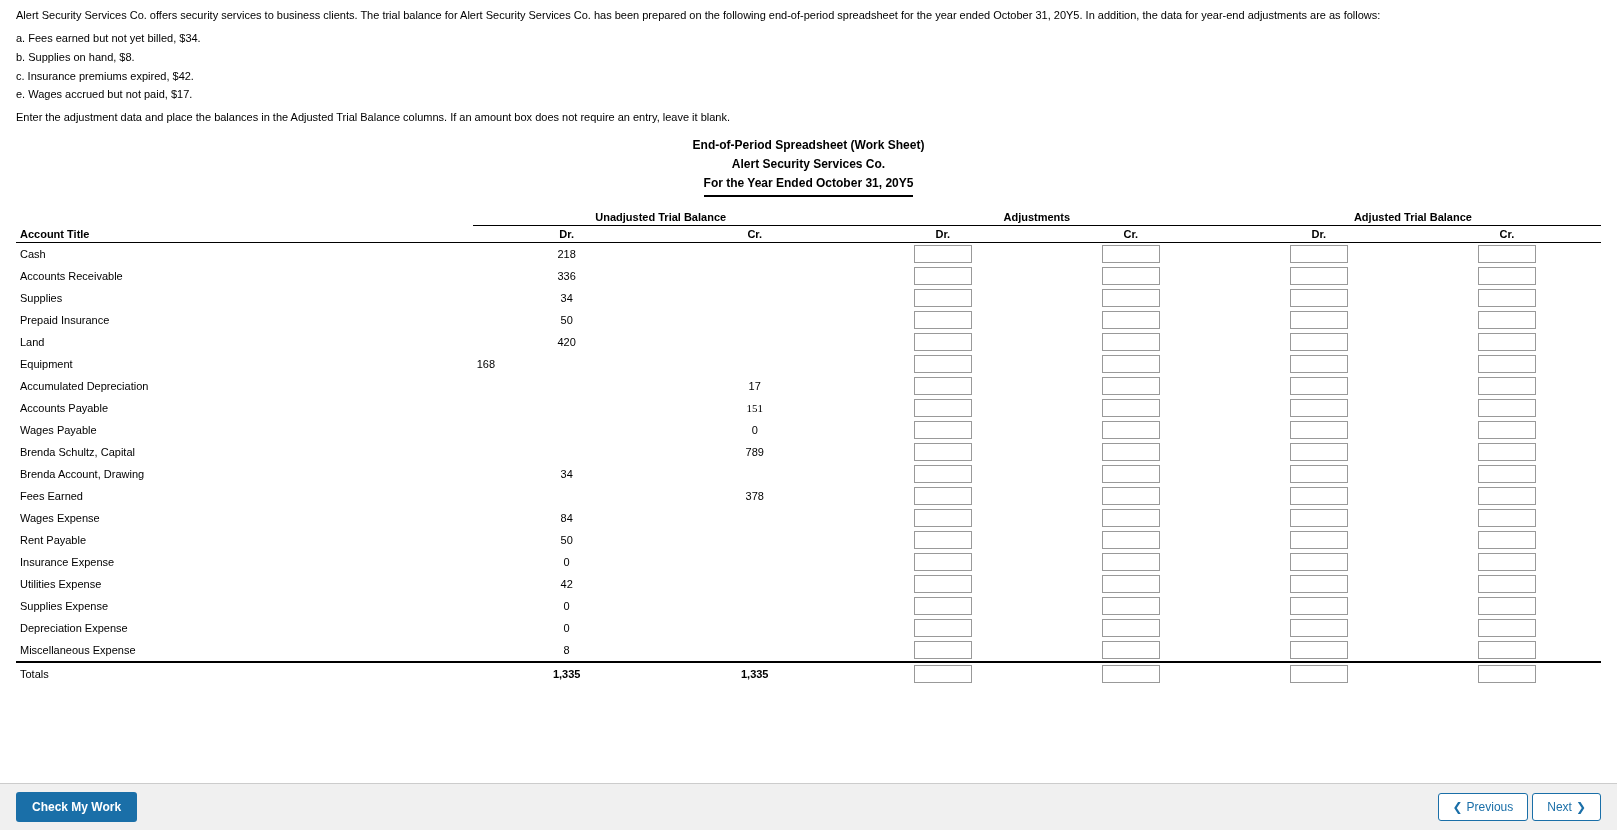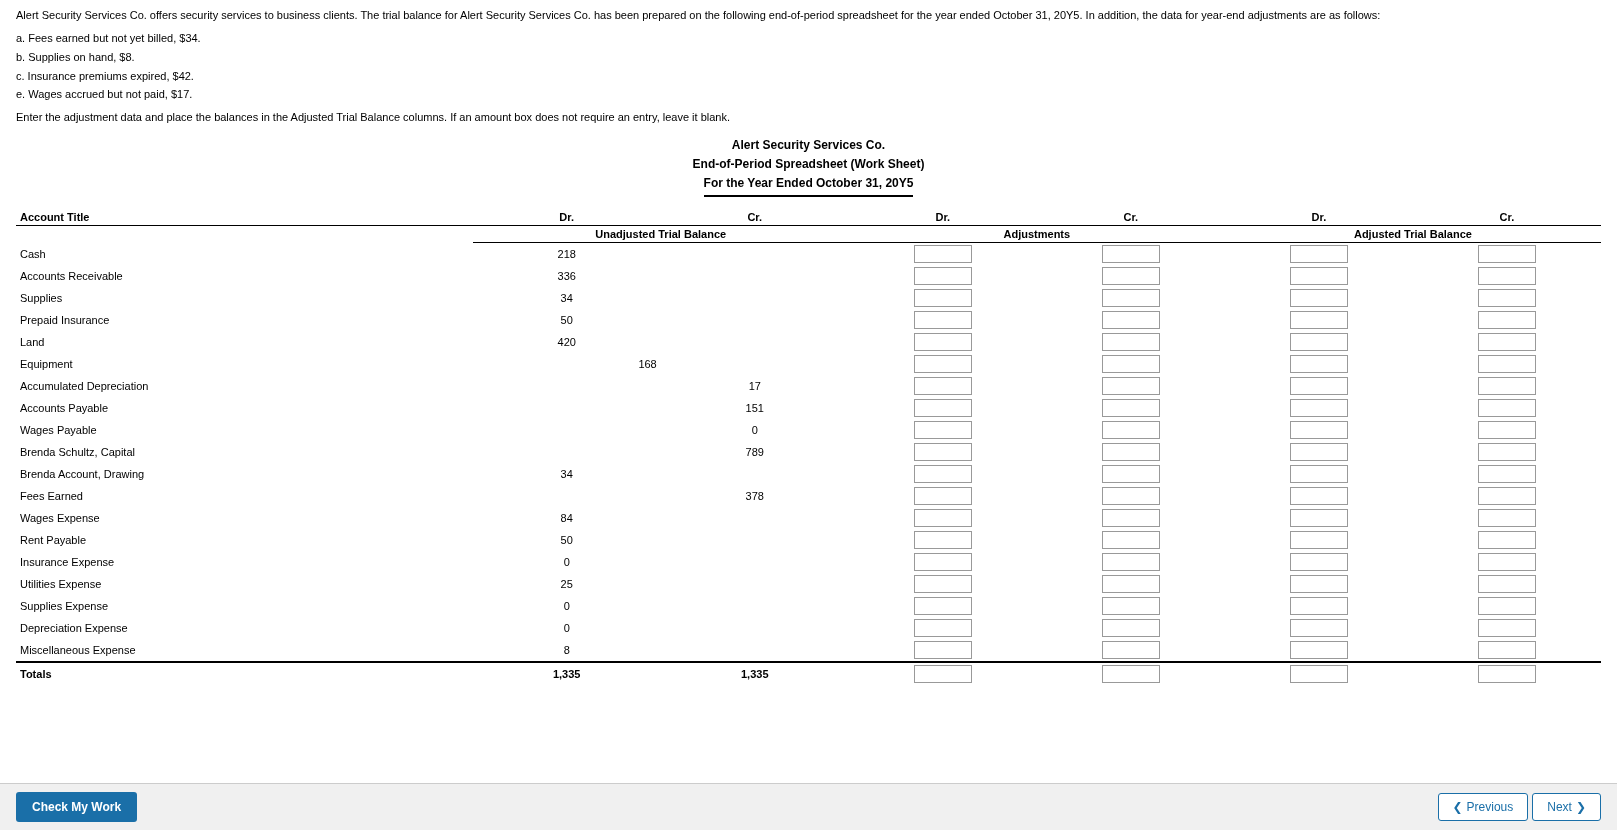--- a/index.html
+++ b/index.html
@@ -76,51 +76,51 @@
   <p class="intro-text">Alert Security Services Co. offers security services to business clients. The trial balance for Alert Security Services Co. has been prepared on the following end-of-period spreadsheet for the year ended October 31, 20Y5. In addition, the data for year-end adjustments are as follows:</p>
   <div class="adjustment-list">
     <div>a. Fees earned but not yet billed, $34.</div>
     <div>b. Supplies on hand, $8.</div>
     <div>c. Insurance premiums expired, $42.</div>
     <div>e. Wages accrued but not paid, $17.</div>
   </div>
   <p class="instruction-text">Enter the adjustment data and place the balances in the Adjusted Trial Balance columns.  If an amount box does not require an entry, leave it blank.</p>
 
   <div class="company-header">
+    <div>End-of-Period Spreadsheet (Work Sheet)</div>
     <div>Alert Security Services Co.</div>
-    <div>End-of-Period Spreadsheet (Work Sheet)</div>
     <div class="underline">For the Year Ended October 31, 20Y5</div>
   </div>
 
   <table class="spreadsheet-table">
     <colgroup>
       <col style="width:170px">
       <col style="width:70px">
       <col style="width:70px">
       <col style="width:70px">
       <col style="width:70px">
       <col style="width:70px">
       <col style="width:70px">
     </colgroup>
     <thead>
+      <tr>
+        <th></th>
+        <th colspan="2" class="group-header">Unadjusted Trial Balance</th>
+        <th colspan="2" class="group-header">Adjustments</th>
+        <th colspan="2" class="group-header">Adjusted Trial Balance</th>
+      </tr>
       <tr>
         <th class="col-header" style="text-align:left">Account Title</th>
         <th class="col-header">Dr.</th>
         <th class="col-header">Cr.</th>
         <th class="col-header">Dr.</th>
         <th class="col-header">Cr.</th>
         <th class="col-header">Dr.</th>
         <th class="col-header">Cr.</th>
       </tr>
-      <tr>
-        <th></th>
-        <th colspan="2" class="group-header">Unadjusted Trial Balance</th>
-        <th colspan="2" class="group-header">Adjustments</th>
-        <th colspan="2" class="group-header">Adjusted Trial Balance</th>
-      </tr>
     </thead>
     <tbody id="table-body">
     <tr class="data-row">
           <td>Cash</td>
           <td style="text-align: center;">218</td>
           <td style="text-align: center;"></td>
           <td style="text-align: center;"><input type="text" style=""></td>
           <td style="text-align: center;"><input type="text" style=""></td>
           <td style="text-align: center;"><input type="text" style=""></td>
           <td style="text-align: center;"><input type="text" style=""></td>
@@ -156,40 +156,40 @@
           <td>Land</td>
           <td style="text-align: center;">420</td>
           <td style="text-align: center;"></td>
           <td style="text-align: center;"><input type="text" style=""></td>
           <td style="text-align: center;"><input type="text" style=""></td>
           <td style="text-align: center;"><input type="text" style=""></td>
           <td style="text-align: center;"><input type="text" style=""></td>
         </tr>
         <tr class="data-row">
           <td>Equipment</td>
-          <td style="text-align: right;">168</td>
+          <td style="text-align: left;">168</td>
           <td style="text-align: center;"></td>
           <td style="text-align: center;"><input type="text" style=""></td>
           <td style="text-align: center;"><input type="text" style=""></td>
           <td style="text-align: center;"><input type="text" style=""></td>
           <td style="text-align: center;"><input type="text" style=""></td>
         </tr>
         <tr class="data-row">
           <td>Accumulated Depreciation</td>
           <td style="text-align: center;"></td>
           <td style="text-align: center;">17</td>
           <td style="text-align: center;"><input type="text" style=""></td>
           <td style="text-align: center;"><input type="text" style=""></td>
           <td style="text-align: center;"><input type="text" style=""></td>
           <td style="text-align: center;"><input type="text" style=""></td>
         </tr>
         <tr class="data-row">
           <td>Accounts Payable</td>
           <td style="text-align: center;"></td>
-          <td style="text-align: center;">151</td>
+          <td style="text-align: center; font-family: Liberation Serif, serif;">151</td>
           <td style="text-align: center;"><input type="text" style=""></td>
           <td style="text-align: center;"><input type="text" style=""></td>
           <td style="text-align: center;"><input type="text" style=""></td>
           <td style="text-align: center;"><input type="text" style=""></td>
         </tr>
         <tr class="data-row">
           <td>Wages Payable</td>
           <td style="text-align: center;"></td>
           <td style="text-align: center;">0</td>
           <td style="text-align: center;"><input type="text" style=""></td>
@@ -246,21 +246,21 @@
           <td>Insurance Expense</td>
           <td style="text-align: center;">0</td>
           <td style="text-align: center;"></td>
           <td style="text-align: center;"><input type="text" style=""></td>
           <td style="text-align: center;"><input type="text" style=""></td>
           <td style="text-align: center;"><input type="text" style=""></td>
           <td style="text-align: center;"><input type="text" style=""></td>
         </tr>
         <tr class="data-row">
           <td>Utilities Expense</td>
-          <td style="text-align: center;">25</td>
+          <td style="text-align: center;">42</td>
           <td style="text-align: center;"></td>
           <td style="text-align: center;"><input type="text" style=""></td>
           <td style="text-align: center;"><input type="text" style=""></td>
           <td style="text-align: center;"><input type="text" style=""></td>
           <td style="text-align: center;"><input type="text" style=""></td>
         </tr>
         <tr class="data-row">
           <td>Supplies Expense</td>
           <td style="text-align: center;">0</td>
           <td style="text-align: center;"></td>
@@ -281,21 +281,21 @@
         <tr class="data-row">
           <td>Miscellaneous Expense</td>
           <td style="text-align: center;">8</td>
           <td style="text-align: center;"></td>
           <td style="text-align: center;"><input type="text" style=""></td>
           <td style="text-align: center;"><input type="text" style=""></td>
           <td style="text-align: center;"><input type="text" style=""></td>
           <td style="text-align: center;"><input type="text" style=""></td>
         </tr>
         <tr class="data-row totals-row">
-          <td style="border-top: 2px solid rgb(0, 0, 0); font-weight: bold;">Totals</td>
+          <td style="border-top: 2px solid rgb(0, 0, 0); font-weight: normal;">Totals</td>
           <td style="text-align: center; border-top: 2px solid rgb(0, 0, 0); font-weight: bold;">1,335</td>
           <td style="text-align: center; border-top: 2px solid rgb(0, 0, 0); font-weight: bold;">1,335</td>
           <td style="text-align: center; border-top: 2px solid rgb(0, 0, 0);"><input type="text" style=""></td>
           <td style="text-align: center; border-top: 2px solid rgb(0, 0, 0);"><input type="text" style=""></td>
           <td style="text-align: center; border-top: 2px solid rgb(0, 0, 0);"><input type="text" style=""></td>
           <td style="text-align: center; border-top: 2px solid rgb(0, 0, 0);"><input type="text" style=""></td>
         </tr>
       </tbody>
   </table>
 </div>

